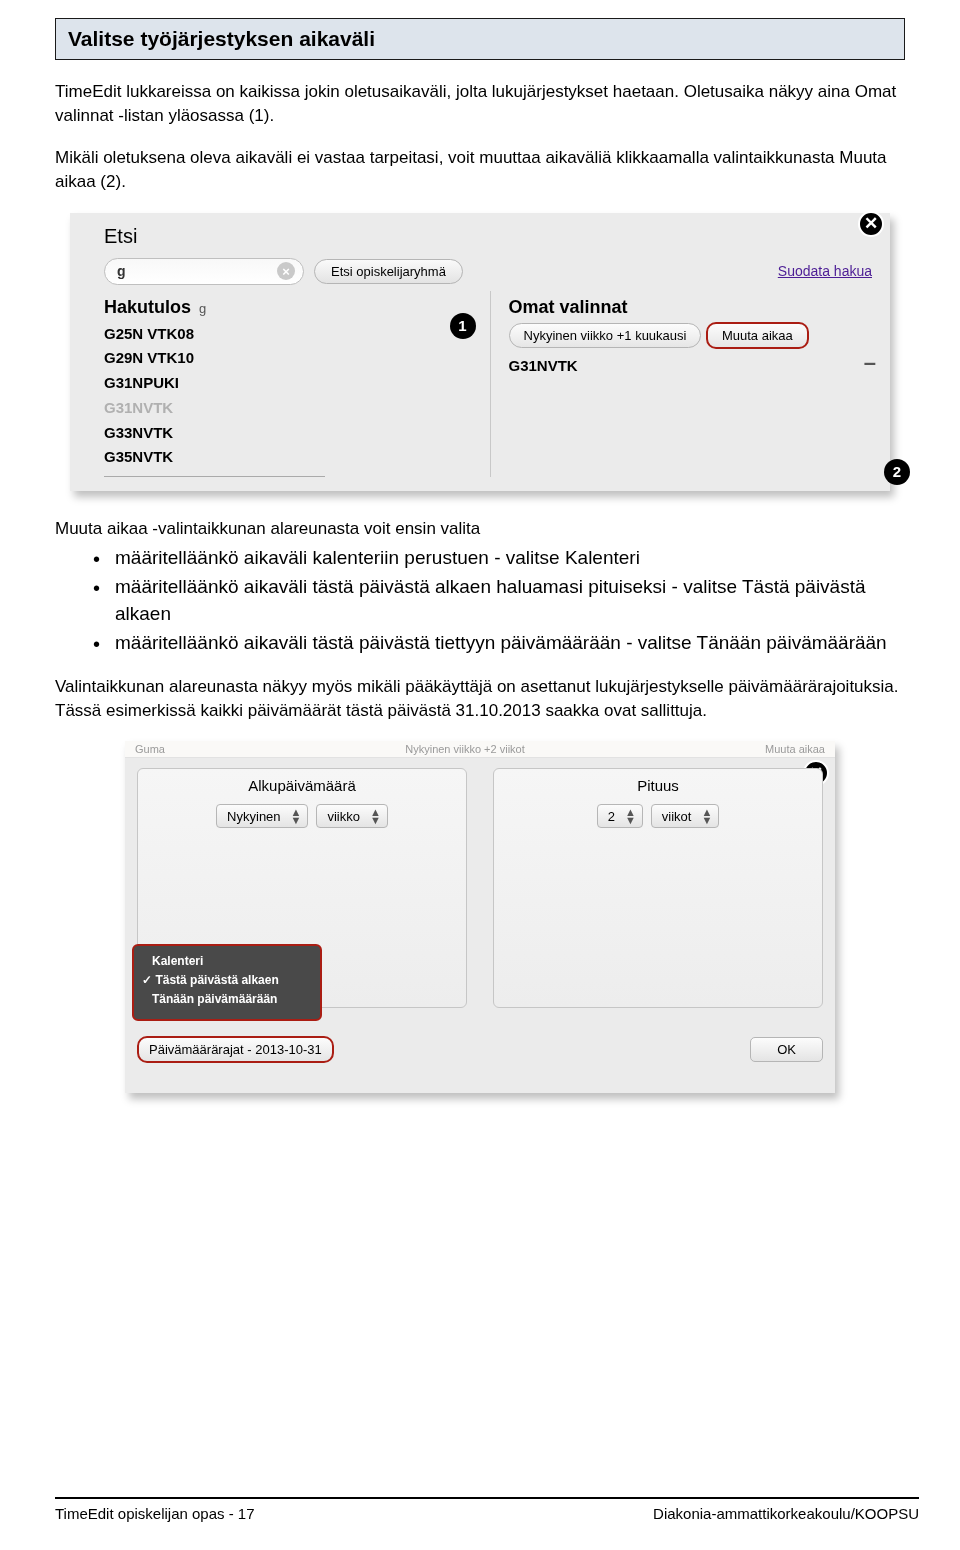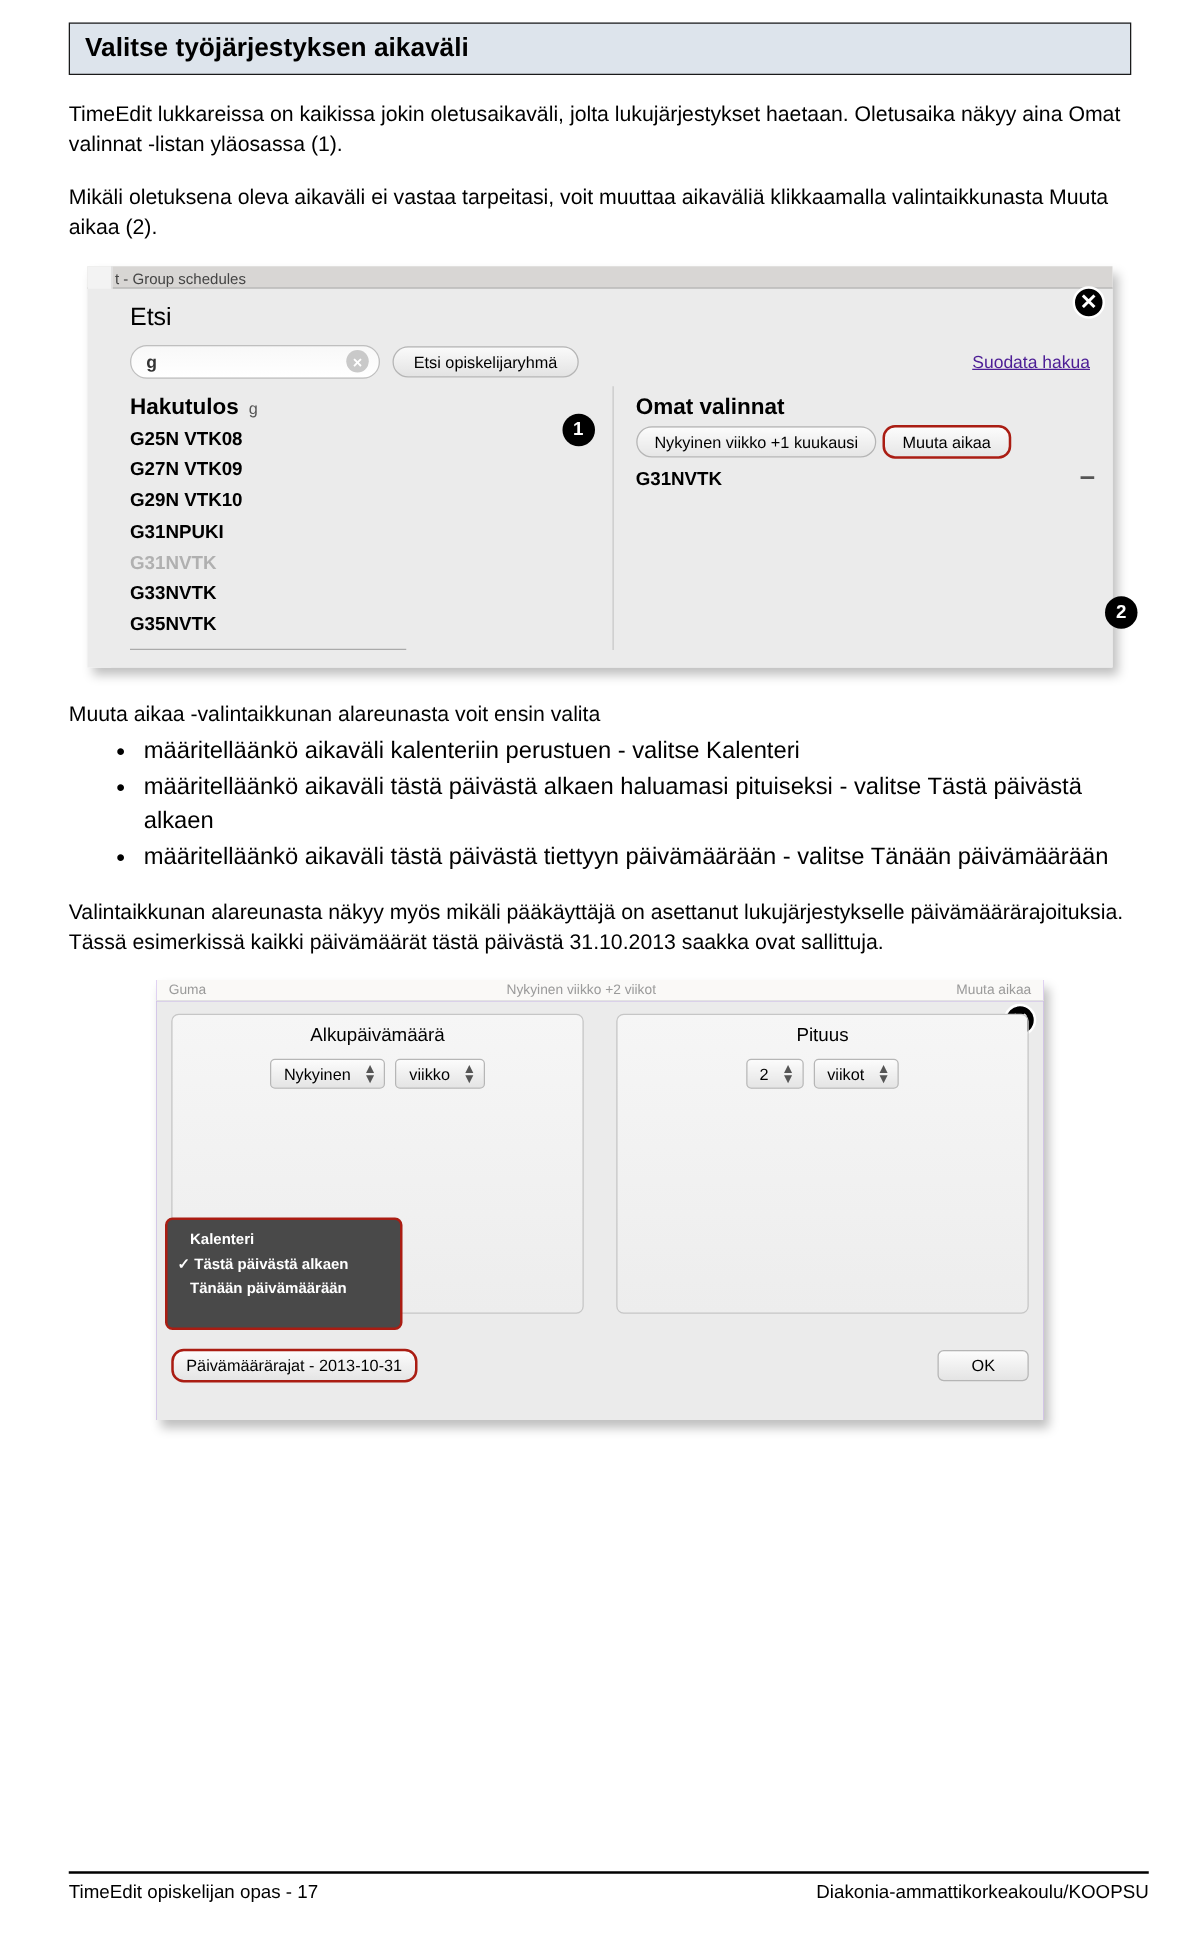--- a/index.html
+++ b/index.html
@@ -169,21 +169,21 @@
     font-size:13px;
     padding:3px 6px 3px 10px;
     display:flex; align-items:center; gap:10px;
   }
   .shot2 .uparr { font-size:11px; line-height:8px; display:flex; flex-direction:column; align-items:center; color:#555;}
   .shot2 .popup {
     position:absolute; left:-6px; bottom:-14px;
     background:#494949; color:#fff;
     border-radius:6px;
     font-size:12px; line-height:1.6;
-    padding:6px 10px 22px 8px;
+    padding:6px 10px 10px 8px;
     font-weight:bold;
     border:2.5px solid #aa1d13;
     width: 190px;
   }
   .shot2 .popup .check::before { content:"✓ "; color:#fff; }
   .shot2 .popup .nocheck::before { content:"\00a0\00a0\00a0"; }
   .shot2 .bottombar {
     display:flex; align-items:center; gap:16px;
     margin-top:28px;
   }
@@ -214,23 +214,20 @@
 
 <div class="section-title-box">
   <span>Valitse työjärjestyksen aikaväli</span>
 </div>
 
 <p class="body-text">TimeEdit lukkareissa on kaikissa jokin oletusaikaväli, jolta lukujärjestykset haetaan. Oletusaika näkyy aina Omat valinnat -listan yläosassa (1).</p>
 <p class="body-text">Mikäli oletuksena oleva aikaväli ei vastaa tarpeitasi, voit muuttaa aikaväliä klikkaamalla valintaikkunasta Muuta aikaa (2).</p>
 
 <div class="shot1">
   <div class="edgecol"></div>
-  <div class="tabbar">
-    <span>t - Group schedules</span>
-  </div>
   <div class="panel">
     <div class="close-x">✕</div>
     <h4 class="etsi">Etsi</h4>
     <div class="searchrow">
       <div class="searchbox">
         <span class="g">g</span>
         <span class="clear-c">×</span>
       </div>
       <span class="pillbtn">Etsi opiskelijaryhmä</span>
       <span class="filter">Suodata hakua</span>
@@ -239,21 +236,20 @@
     <div class="numcircle" style="top:246px; left:814px;">2</div>
 
     <div class="cols">
       <div class="colL" style="position:relative;">
         <div class="haku-h">
           <span>Hakutulos</span>
           <span class="sub">g</span>
         </div>
         <div class="reslist">
           <div>G25N VTK08</div>
-          <div>G27N VTK09</div>
           <div>G29N VTK10</div>
           <div>G31NPUKI</div>
           <div class="dim">G31NVTK</div>
           <div>G33NVTK</div>
           <div>G35NVTK</div>
           <div class="scrub"></div>
         </div>
         <div class="numcircle" style="top:22px; right:-4px;">1</div>
       </div>
       <div class="colR">

